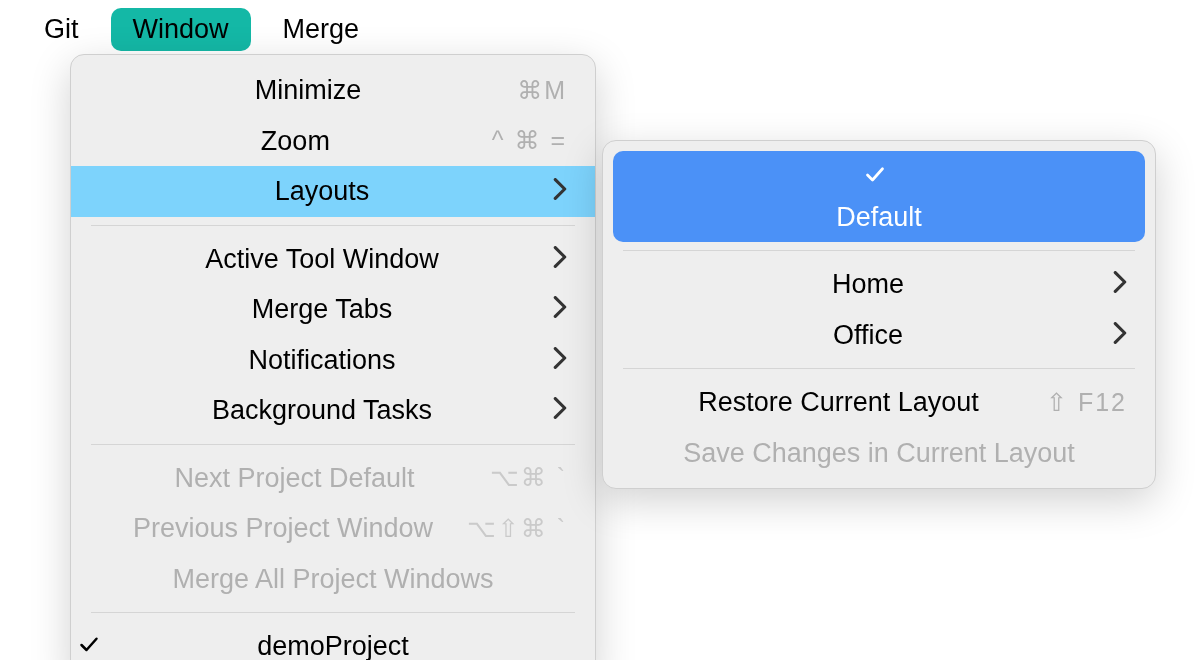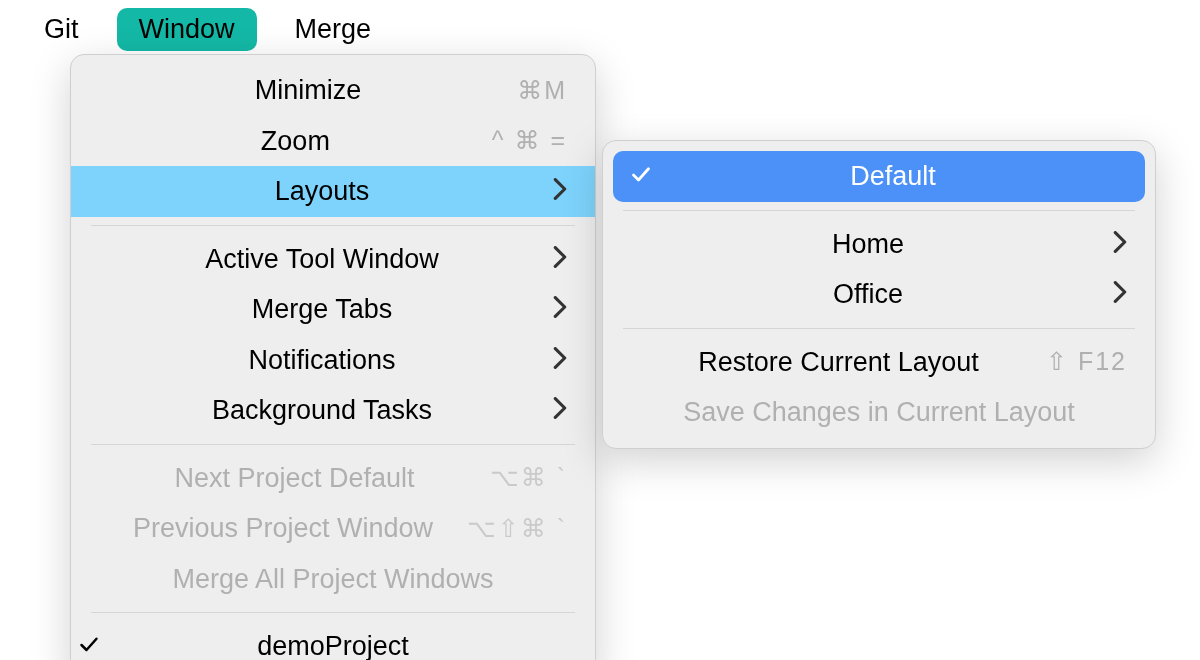--- a/index.html
+++ b/index.html
@@ -12,21 +12,21 @@
       font-size: 26px;
       background: #ffffff;
       width: 1200px;
       height: 660px;
       position: relative;
       overflow: hidden;
     }
     .menubar {
       display: flex;
       padding: 8px 22px;
-      gap: 16px;
+      gap: 10px;
     }
     .menubar-item {
       padding: 6px 22px;
       cursor: default;
       color: #000;
       font-size: 27px;
     }
     .menubar-item.active {
       background: #14b8a6;
       border-radius: 10px;
@@ -66,20 +66,21 @@
     .menu-item.hovered {
       background: #7dd3fc;
     }
     .menu-item.selected {
       background: #4b91f7;
       color: #fff;
       border-radius: 10px;
       margin: 0 10px;
       padding-left: 18px;
       padding-right: 18px;
+      flex-direction: column;
     }
     .menu-item .check {
       width: 28px;
       display: inline-block;
       text-align: left;
     }
     .menu-item .label {
       flex: 1;
     }
     .menu-item .shortcut {

